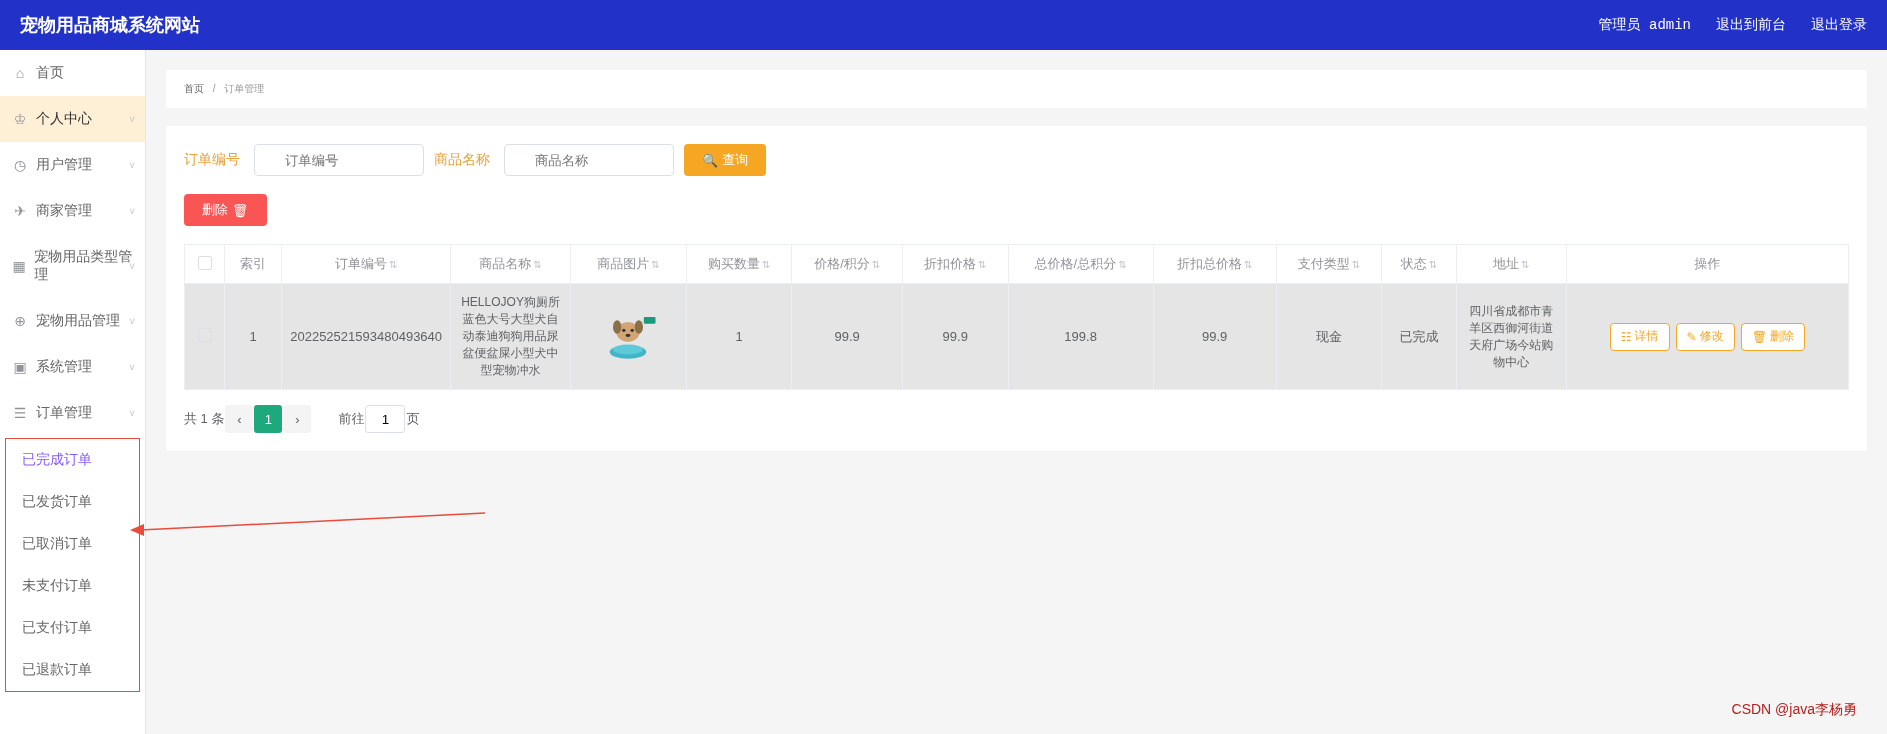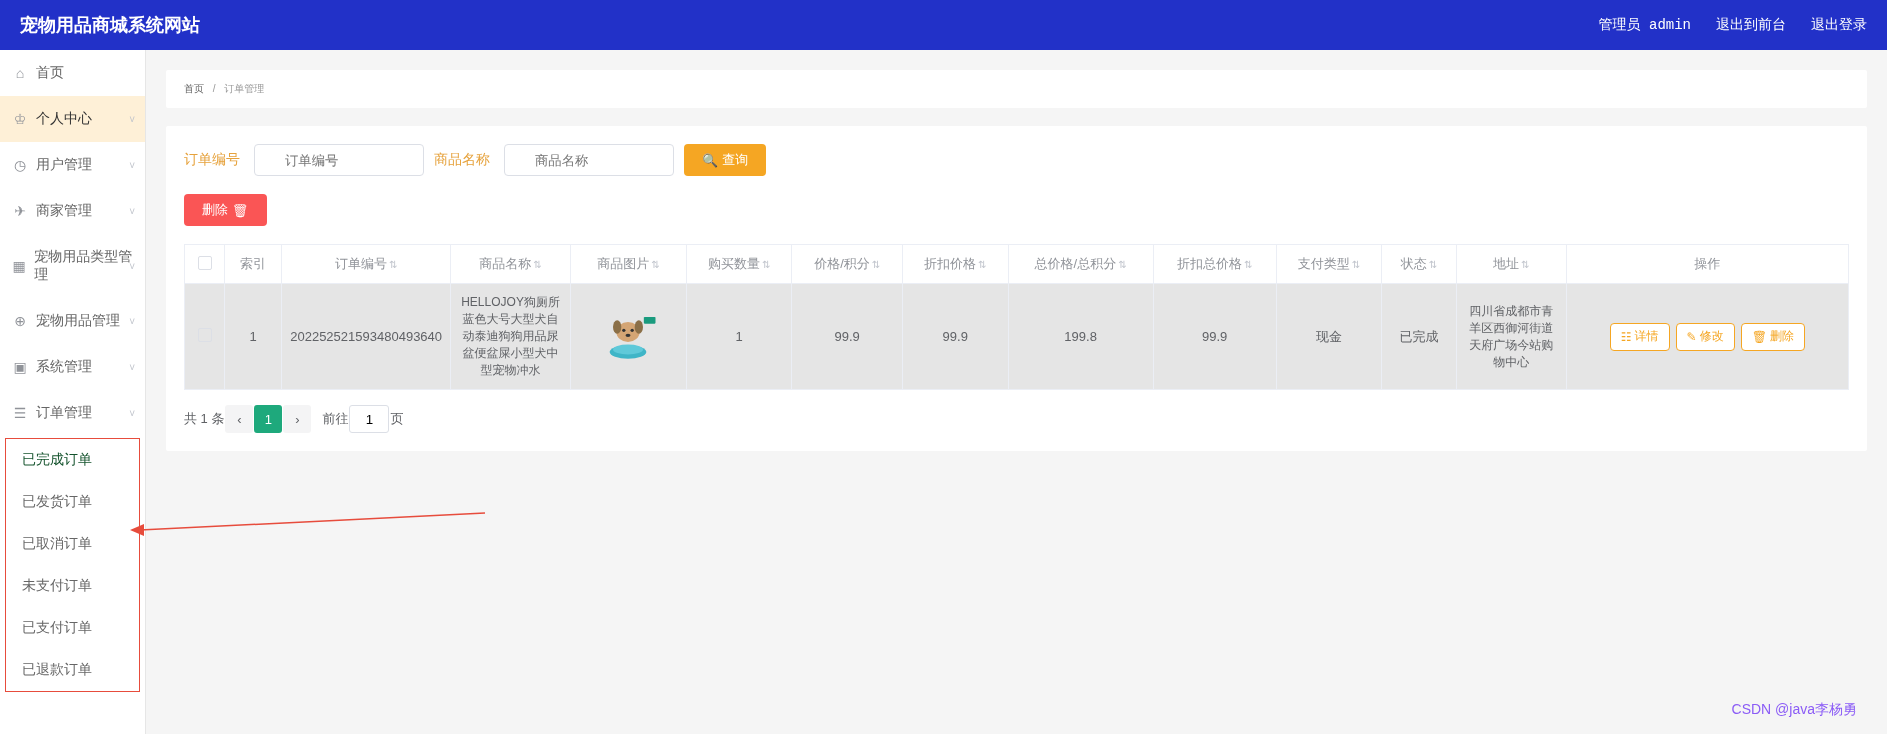--- a/index.html
+++ b/index.html
@@ -13,21 +13,21 @@
     .container { display: flex; }
     
     .sidebar { width: 146px; background: #fff; min-height: calc(100vh - 50px); border-right: 1px solid #e6e6e6; }
     .sidebar-item { display: flex; align-items: center; padding: 14px 12px; cursor: pointer; color: #666; font-size: 14px; position: relative; }
     .sidebar-item.active { background: #fef0d7; color: #333; }
     .sidebar-icon { margin-right: 8px; width: 16px; display: flex; align-items: center; justify-content: center; color: #909399; }
     .sidebar-chevron { position: absolute; right: 10px; color: #c0c4cc; font-size: 10px; }
     
     .submenu { border: 1px solid #e74c3c; margin: 2px 5px; }
     .submenu-item { padding: 12px 16px; cursor: pointer; color: #666; font-size: 14px; }
-    .submenu-item.selected { color: #14532d; }
+    .submenu-item.selected { color: #8b5cf6; }
     
     .main { flex: 1; padding: 20px; }
     
     .breadcrumb { background: #fff; padding: 12px 18px; margin-bottom: 18px; font-size: 10px; color: #666; border-radius: 2px; }
     .breadcrumb-sep { margin: 0 6px; color: #999; }
     .breadcrumb-current { color: #999; }
     
     .panel { background: #fff; padding: 18px; border-radius: 2px; }
     
     .search-row { display: flex; align-items: center; gap: 10px; margin-bottom: 18px; }
@@ -57,21 +57,21 @@
     .btn-sm-edit { border: 1px solid #f5a623; color: #f5a623; }
     .btn-sm-delete { border: 1px solid #f5a623; color: #f5a623; }
     
     .pagination { display: flex; align-items: center; gap: 1px; margin-top: 15px; font-size: 13px; color: #606266; }
     .page-btn { width: 28px; height: 28px; display: flex; align-items: center; justify-content: center; background: #f4f4f5; border-radius: 3px; cursor: pointer; color: #606266; }
     .page-btn.active { background: #1ea97c; color: #fff; }
     .page-input { width: 40px; height: 28px; border: 1px solid #dcdfe6; border-radius: 3px; text-align: center; }
     
     .arrow-annotation { position: absolute; left: 130px; top: 508px; pointer-events: none; }
     
-    .watermark { position: fixed; bottom: 15px; right: 30px; color: #8b5cf6; font-size: 14px; }
+    .watermark { position: fixed; bottom: 15px; right: 30px; color: #b91c1c; font-size: 14px; }
   </style>
 </head>
 <body>
 
 <div class="header">
   <div class="header-title">宠物用品商城系统网站</div>
   <div class="header-right">
     <span class="header-link">管理员 admin</span>
     <span class="header-link">退出到前台</span>
     <span class="header-link">退出登录</span>
@@ -227,21 +227,21 @@
             </td>
           </tr>
         </tbody>
       </table>
 
       <div class="pagination">
         <span>共 1 条</span>
         <span class="page-btn">‹</span>
         <span class="page-btn active">1</span>
         <span class="page-btn">›</span>
-        <span style="margin-left:10px">前往</span>
+        <span style="margin-left:26px">前往</span>
         <input class="page-input" value="1" style="">
         <span>页</span>
       </div>
     </div>
   </div>
 </div>
 
 <svg class="arrow-annotation" width="360" height="40">
   <line x1="355" y1="5" x2="10" y2="22" stroke="#e74c3c" stroke-width="1.5"></line>
   <polygon points="0,22 14,16 14,28" fill="#e74c3c"></polygon>

